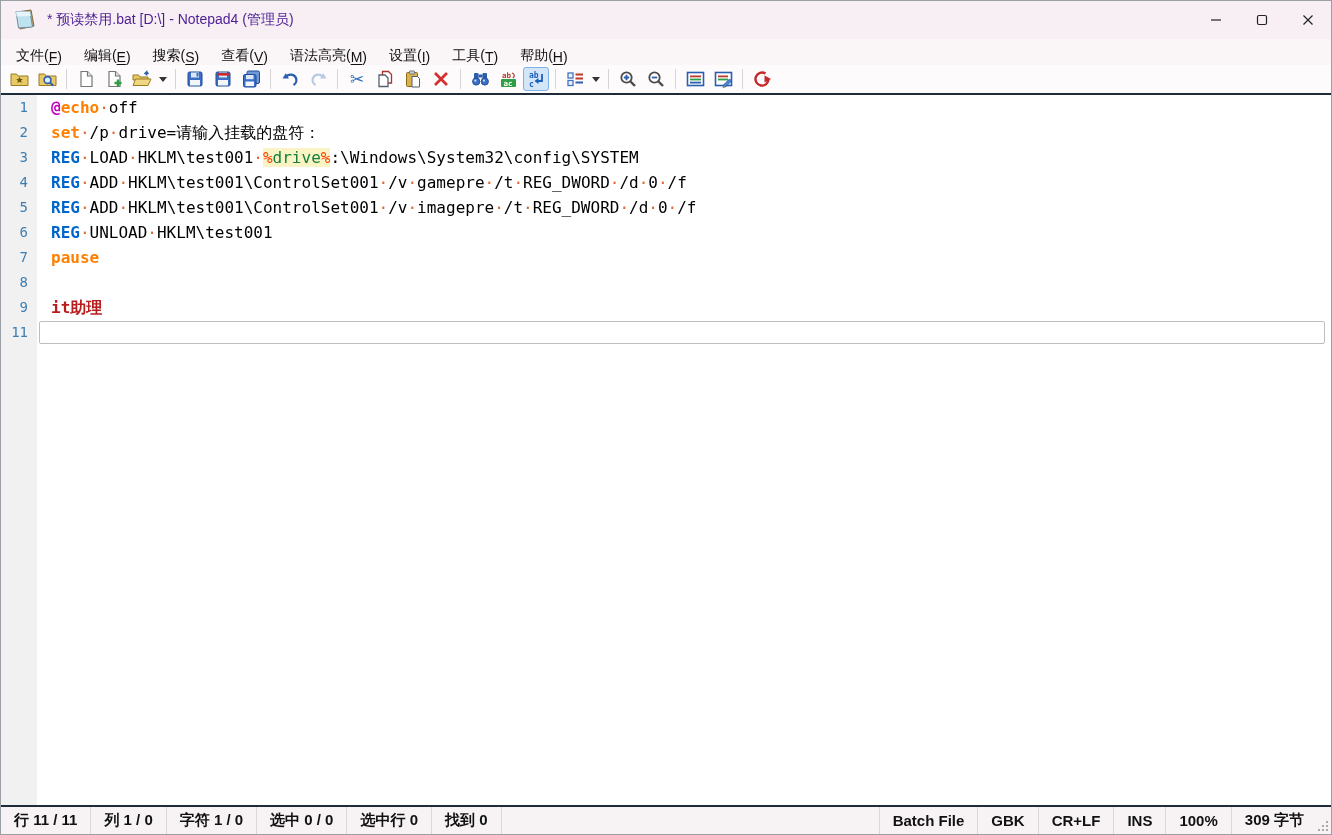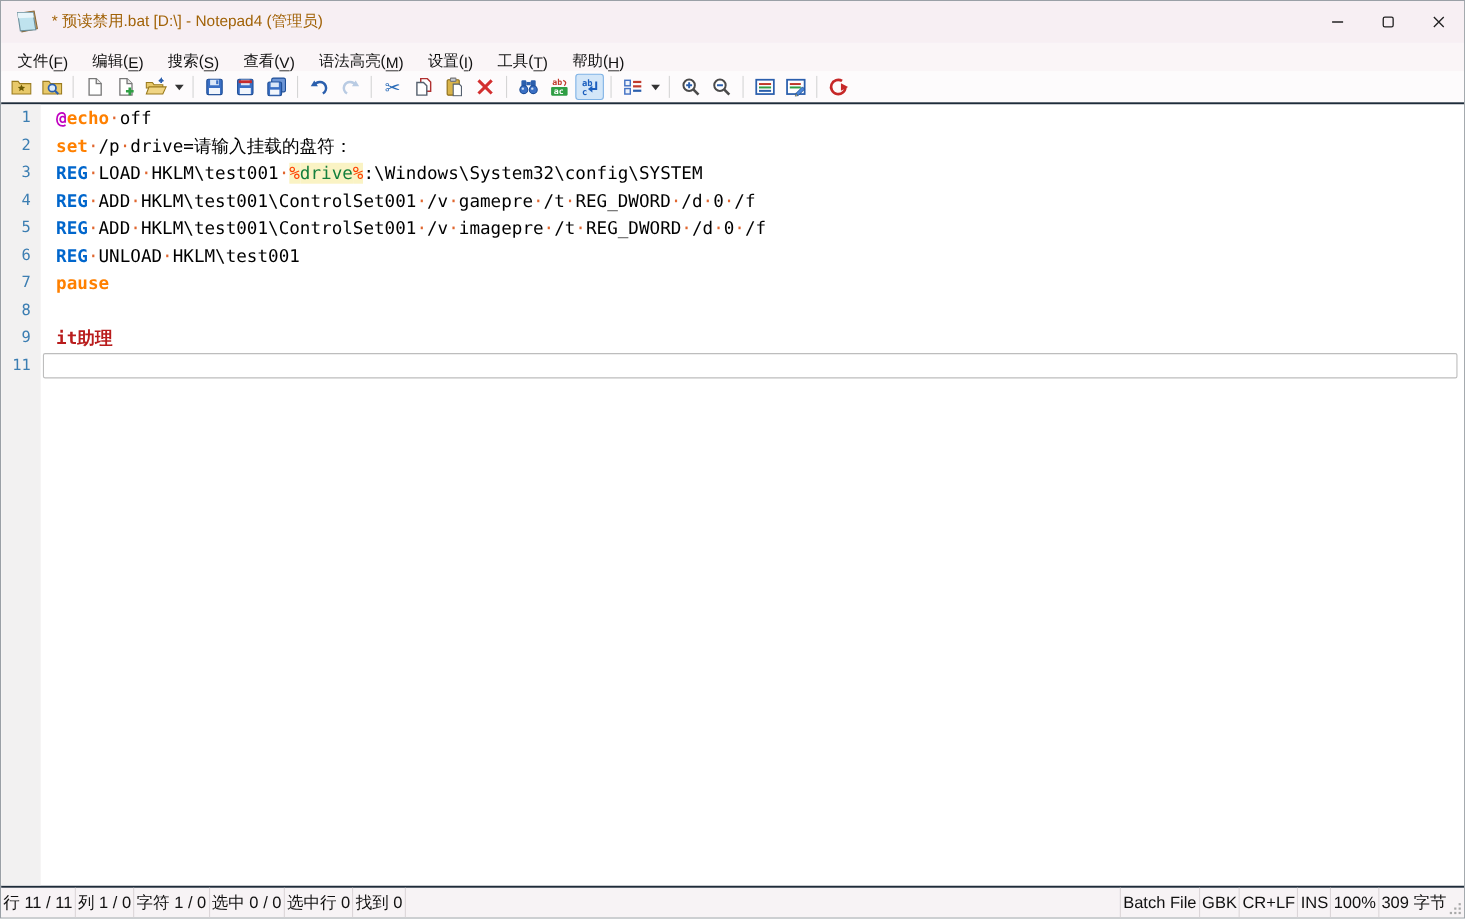--- a/index.html
+++ b/index.html
@@ -12,21 +12,21 @@
     overflow:hidden;
     position:relative;
   }
 
   
   .titlebar {
     height:38px; background:#f7eff3; display:flex; align-items:center;
     flex:0 0 auto;
   }
   .app-icon { width:24px; height:22px; margin:0 10px 0 12px; flex:0 0 auto; }
-  .title-text { font-size:14px; color:#a16207; white-space:pre; }
+  .title-text { font-size:14px; color:#4c1d95; white-space:pre; }
   .caption-btns { margin-left:auto; display:flex; height:100%; }
   .cap-btn { width:46px; height:100%; display:flex; align-items:center; justify-content:center; }
   .cap-btn svg { display:block; }
 
   
   .menubar {
     height:26px; background:#faf5f7; display:flex; align-items:stretch;
     padding-left:4px; flex:0 0 auto; font-size:14px; color:#111;
   }
   .menu-item { padding:0 11px; display:flex; align-items:flex-end; cursor:default; }
@@ -87,21 +87,21 @@
   .tk-vn { color:#15803d; background:#faf3c4; }
   .tk-lk { color:#b91c1c; font-weight:bold;text-align:center; }
 
   
   .statusbar {
     flex:0 0 auto; height:29px; border-top:2px solid #1e2c3a; background:#f7f3f5;
     display:flex; align-items:stretch; font-size:15px; color:#111;
   }
   .st-left { display:flex; }
   .st-right { display:flex; margin-left:auto; }
-  .st-cell { display:flex; align-items:center; padding:0 2px; white-space:pre; }
+  .st-cell { display:flex; align-items:center; padding:0 13px; white-space:pre;font-weight:bold; }
   .st-left .st-cell { border-right:1px solid #dcd6d9; }
   .st-right .st-cell { border-left:1px solid #dcd6d9; }
   .grip { width:14px; position:relative; }
   .grip i {
     position:absolute; width:2px; height:2px; background:#a9a9a9; right:3px; bottom:3px;
     box-shadow:-4px 0 0 #a9a9a9, -8px 0 0 #a9a9a9, 0 -4px 0 #a9a9a9, -4px -4px 0 #a9a9a9, 0 -8px 0 #a9a9a9;
   }
 </style>
 </head>
 <body>

